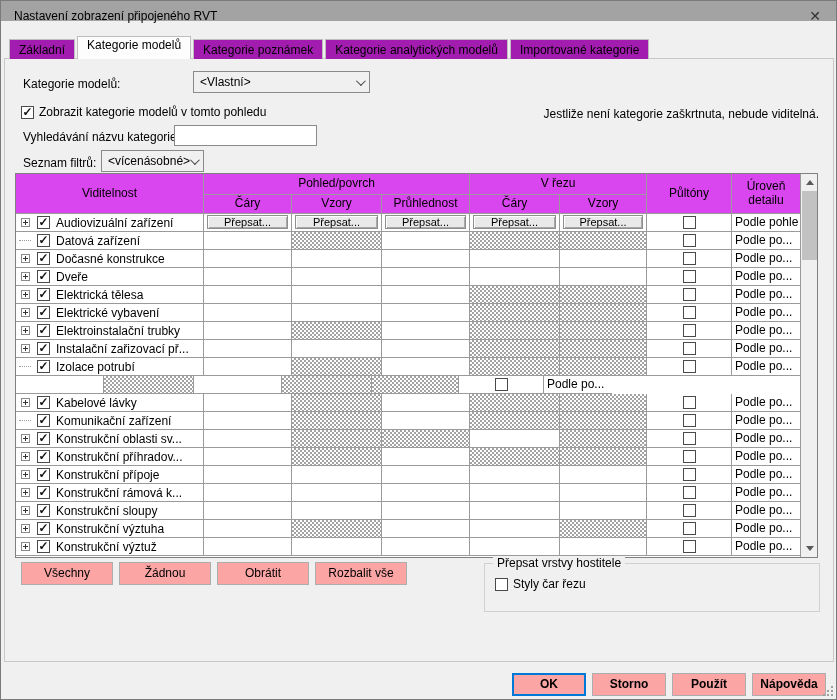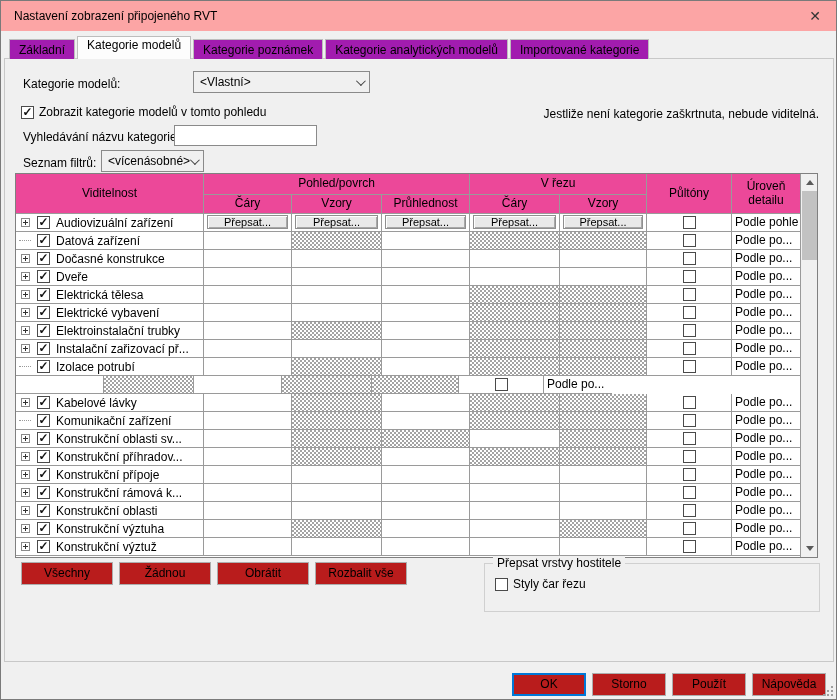--- a/index.html
+++ b/index.html
@@ -2,21 +2,21 @@
 <html><head>
 <meta charset="utf-8">
 <style>
   * { margin:0; padding:0; box-sizing:border-box; }
   html,body { width:837px; height:700px; }
   body { font-family:"Liberation Sans", sans-serif; font-size:12px; color:#000; background:#f0f0f0; }
 
   .dialog { position:relative; width:837px; height:700px; background:#f0f0f0; border:1px solid #7a7a7a; overflow:hidden; }
 
   
-  .titlebar { position:absolute; left:0; top:0; width:100%; height:30px; background:#fca5a5; }
+  .titlebar { position:absolute; left:0; top:0; width:100%; height:20px; background:#a3a3a3; }
   .title { position:absolute; left:13px; top:8px; font-size:12px; color:#000; white-space:nowrap; }
   .close-btn { position:absolute; right:8px; top:4px; width:26px; height:22px; display:flex; align-items:center; justify-content:center; font-size:14px; color:#333; cursor:default; }
 
   
   .tabstrip { position:absolute; left:8px; top:35px; display:flex; align-items:flex-end; z-index:3; }
   .tab { background:#a21caf; border:1px solid #bdbdbd; border-bottom:none; padding:3px 9px 3px 9px; height:20px; margin-top:3px; white-space:nowrap; color:#000; }
   .tab + .tab { margin-left:2px; }
   .tab.active { background:#fdfdfd; height:23px; margin-top:0; padding-top:1px; position:relative; }
   .tab-page { position:absolute; left:3px; top:57px; width:830px; height:604px; border:1px solid #c8c8c8; background:#f0f0f0; z-index:1; }
 
@@ -30,21 +30,21 @@
   .txt-input { position:absolute; background:#ffffff; border:1px solid #8a8a8a; padding:0 4px; font:inherit; }
 
   
   .cb { display:inline-flex; width:13px; height:13px; border:1px solid #4a4a4a; background:#fff; align-items:center; justify-content:center; font-size:12px; font-weight:bold; color:#101010; flex:none; }
   .cb.checked::after { content:"✓"; line-height:1; margin-top:-1px; }
   .cbrow { position:absolute; display:flex; align-items:center; gap:5px; }
 
   
   .grid { position:absolute; left:14px; top:172px; width:803px; height:385px; border:1px solid #808080; background:#fff; display:flex; }
   .grid-main { width:784px; overflow:hidden; }
-  .thead { display:grid; grid-template-columns:188px 88px 90px 88px 90px 87px 85px 68px; grid-template-rows:21px 19px; background:#ec4899; }
+  .thead { display:grid; grid-template-columns:188px 88px 90px 88px 90px 87px 85px 68px; grid-template-rows:21px 19px; background:#d946ef; }
   .hc { border-right:1px solid #9a9a9a; border-bottom:1px solid #9a9a9a; display:flex; align-items:center; justify-content:center; text-align:center; line-height:1.1; overflow:hidden; }
   .h-vis { grid-column:1; grid-row:1/3; }
   .h-view { grid-column:2/5; grid-row:1; }
   .h-cut { grid-column:5/7; grid-row:1; }
   .h-half { grid-column:7; grid-row:1/3; }
   .h-detail { grid-column:8; grid-row:1/3; border-right:none; padding:0 2px; }
   .h-c2 { grid-row:2; }
 
   .trow { display:flex; height:18px; background:#fff; }
   .trow .cell { border-right:1px solid #9a9a9a; border-bottom:1px solid #9a9a9a; height:18px; overflow:hidden; position:relative; }
@@ -73,31 +73,31 @@
 
   
   .vscroll { width:17px; background:#f0f0f0; border-left:1px solid #9a9a9a; position:relative; }
   .sb-btn { position:absolute; left:0; width:17px; height:17px; display:flex; align-items:center; justify-content:center; }
   .sb-up { top:0; } .sb-down { bottom:0; }
   .tri-up { width:0; height:0; border-left:4px solid transparent; border-right:4px solid transparent; border-bottom:5px solid #5a5a5a; }
   .tri-down { width:0; height:0; border-left:4px solid transparent; border-right:4px solid transparent; border-top:5px solid #5a5a5a; }
   .sb-thumb { position:absolute; left:1px; top:17px; width:15px; height:69px; background:#c2c2c2; }
 
   
-  .btn { display:inline-block; background:#b91c1c; border:1px solid #adadad; font-family:"Liberation Sans",sans-serif; font-size:12px; color:#000; text-align:center; }
+  .btn { display:inline-block; background:#fca5a5; border:1px solid #adadad; font-family:"Liberation Sans",sans-serif; font-size:12px; color:#000; text-align:center; }
   .sel-btns { position:absolute; left:20px; top:561px; display:flex; gap:6px; }
   .sel-btns .btn { width:92px; height:23px; line-height:21px; }
 
   .groupbox { position:absolute; left:483px; top:562px; width:336px; height:49px; border:1px solid #d0d0d0; }
   .groupbox .legend { position:absolute; left:8px; top:-8px; background:#f0f0f0; padding:0 4px; white-space:nowrap; }
   .groupbox .cbrow { left:10px; top:13px; }
   .btn.disabled { position:absolute; left:214px; top:12px; width:110px; height:22px; line-height:20px; background:#cfcfcf; border:1px solid #bfbfbf; color:#868686; }
 
   .dlg-btns { position:absolute; right:10px; top:672px; display:flex; gap:6px; }
-  .dlg-btns .btn { width:74px; height:23px; line-height:21px; }
+  .dlg-btns .btn { width:74px; height:23px; line-height:21px;font-weight:bold; }
   .dlg-btns .btn.default { border:2px solid #0078d7; line-height:19px; }
 
   .note { position:absolute; right:17px; top:106px; white-space:nowrap; }
 
   .grip { position:absolute; right:3px; bottom:3px; width:10px; height:10px; }
   .grip::before { content:""; position:absolute; right:0; bottom:0; width:2px; height:2px; background:#9f9f9f;
     box-shadow:-4px 0 #9f9f9f,-8px 0 #9f9f9f,0 -4px #9f9f9f,-4px -4px #9f9f9f,0 -8px #9f9f9f; }
 </style>
 </head>
 <body>
@@ -431,21 +431,21 @@
     <div class="cell c-halftone">
       <span class="cb"></span>
     </div>
     <div class="cell c-detail">Podle po...</div>
   </div>
 
   <div class="trow">
     <div class="cell name-cell">
       <span class="expand"></span>
       <span class="cb checked"></span>
-      <span class="rowlabel">Konstrukční oblasti</span>
+      <span class="rowlabel">Konstrukční sloupy</span>
     </div>
     <div class="cell c-lines"></div>
     <div class="cell c-patterns"></div>
     <div class="cell c-transparency"></div>
     <div class="cell c-cutlines"></div>
     <div class="cell c-cutpatterns"></div>
     <div class="cell c-halftone">
       <span class="cb"></span>
     </div>
     <div class="cell c-detail">Podle po...</div>

